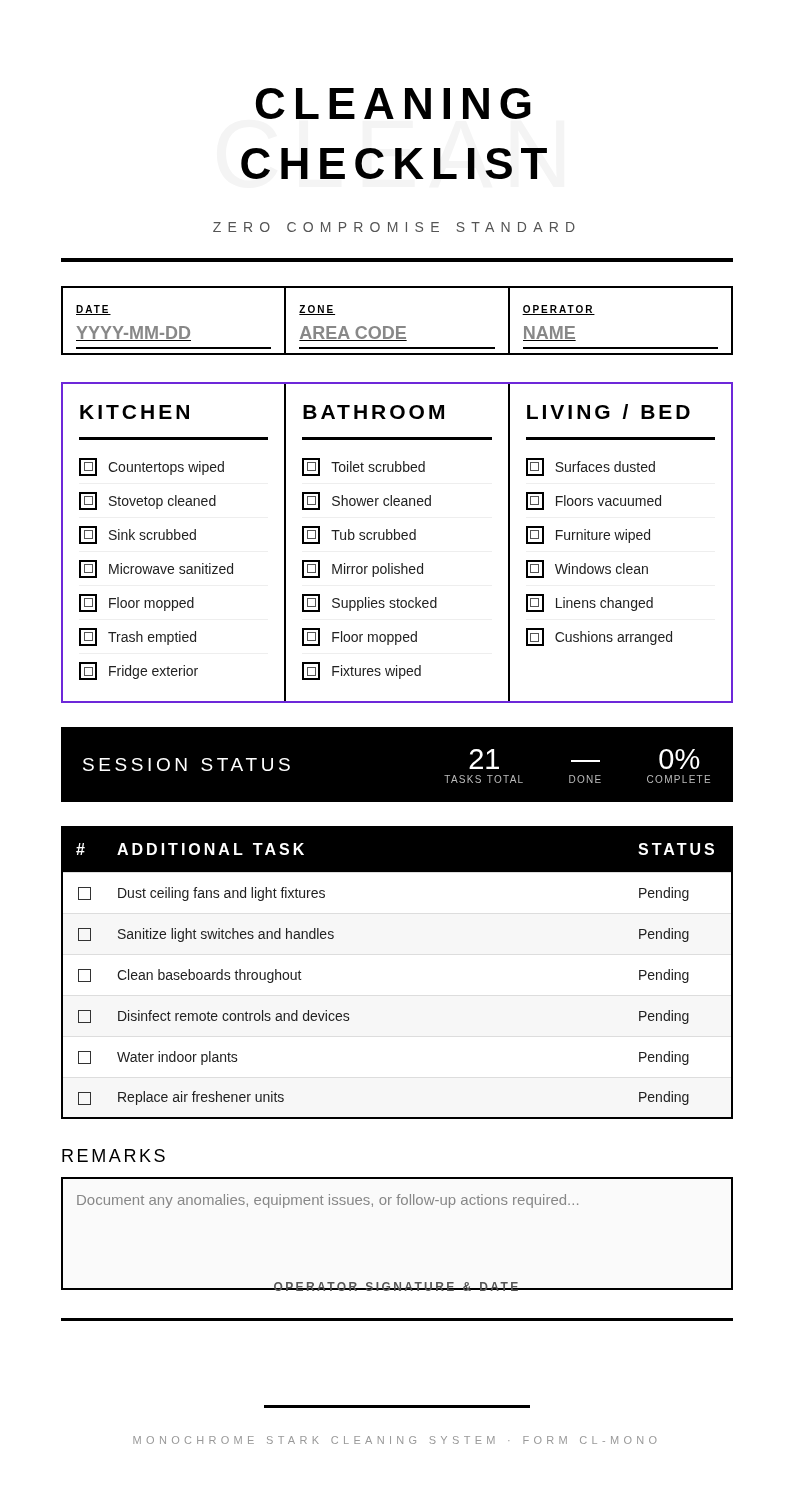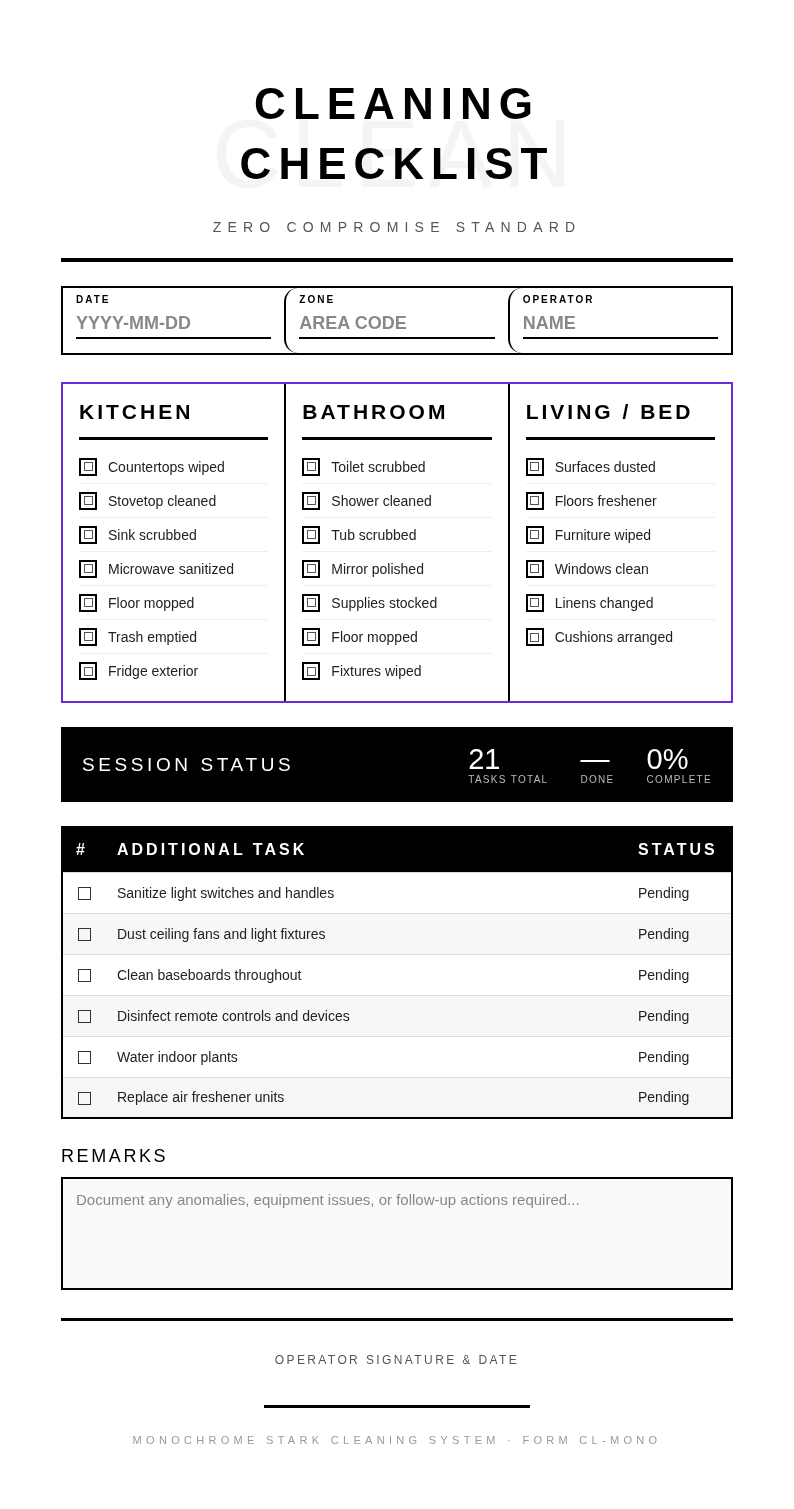--- a/index.html
+++ b/index.html
@@ -31,22 +31,22 @@
     position: absolute; left: 0; right: 0; top: 219px;
     font-size: 14px; letter-spacing: 6.2px; color: #555; z-index: 1;
   }
   .header-rule { position: absolute; left: 0; right: 0; top: 258px; height: 4px; background: #000; }
 
   
   .info {
     position: absolute; top: 286px; left: 0; width: 672px; height: 69px;
     border: 2px solid #000; display: flex;
   }
-  .info-cell { flex: 1; padding: 6px 13px 0 13px; position: relative; }
-  .info-cell + .info-cell { border-left: 2px solid #000; border-radius: 14px; }
+  .info-cell { flex: 1; padding: 16px 13px 0 13px; position: relative; text-decoration: underline; }
+  .info-cell + .info-cell { border-left: 2px solid #000; }
   .info-label { font-size: 10px; font-weight: 700; letter-spacing: 2px; }
   .info-input {
     display: block; width: 100%; margin-top: 8px;
     font-family: "Liberation Sans", sans-serif;
     font-size: 18px; font-weight: 700; color: #000;
     border: none; border-bottom: 2px solid #000; background: transparent;
     padding: 0 0 3px 0; outline: none;
   }
   .info-input::placeholder { color: #888; }
 
@@ -72,21 +72,21 @@
   }
   .cbox span { width: 9px; height: 9px; border: 1px solid #555; display: block; }
 
   
   .status {
     position: absolute; top: 727px; left: 0; width: 672px; height: 75px;
     background: #000; color: #fff; display: flex; align-items: center;
     padding: 16px 21px;
   }
   .status-title { font-size: 19px; letter-spacing: 3.6px; flex: 1; }
-  .stat { text-align: left; margin-left: 32px; }
+  .stat { text-align: center; margin-left: 44px; }
   .stat-value { font-size: 29px; line-height: 30px; }
   .stat-label { font-size: 10px; letter-spacing: 1.3px; color: #bbb; margin-top: 0px; }
 
   
   .tasks {
     position: absolute; top: 826px; left: 0; width: 672px;
     border: 2px solid #000; border-collapse: collapse;
   }
   .tasks th {
     background: #000; color: #fff; text-align: left; height: 45px;
@@ -107,22 +107,22 @@
     position: absolute; top: 1177px; left: 0; width: 672px; height: 113px;
     border: 2px solid #000; background: #fafafa; resize: none;
     font-family: "Liberation Sans", sans-serif; font-size: 15px;
     padding: 12px 13px; outline: none; color: #0f172a;
   }
   .remarks-box::placeholder { color: #888; }
 
   
   .sig-rule { position: absolute; top: 1318px; left: 0; width: 672px; height: 3px; background: #000; }
   .sig-label {
-    position: absolute; top: 1353px; left: 0; width: 672px; text-align: center;
-    font-size: 12px; letter-spacing: 2.4px; color: #555;
+    position: absolute; top: 1280px; left: 0; width: 672px; text-align: center;
+    font-size: 12px; letter-spacing: 2.4px; color: #555; font-weight: bold;
   }
   .foot-rule { position: absolute; top: 1405px; left: 203px; width: 266px; height: 3px; background: #000; }
   .footer {
     position: absolute; top: 1434px; left: 0; width: 672px; text-align: center;
     font-size: 11px; letter-spacing: 4.3px; color: #999;
   }
 </style>
 </head>
 <body>
 
@@ -249,21 +249,21 @@
       <div class="check-item">
           <div class="cbox">
             <span></span>
           </div>
           <span>Surfaces dusted</span>
         </div>
       <div class="check-item">
           <div class="cbox">
             <span></span>
           </div>
-          <span>Floors freshener</span>
+          <span>Floors vacuumed</span>
         </div>
       <div class="check-item">
           <div class="cbox">
             <span></span>
           </div>
           <span>Furniture wiped</span>
         </div>
       <div class="check-item">
           <div class="cbox">
             <span></span>
@@ -305,26 +305,26 @@
     <thead>
       <tr>
         <th class="col-num">#</th>
         <th class="col-task">ADDITIONAL TASK</th>
         <th class="col-status">STATUS</th>
       </tr>
     </thead>
     <tbody>
       <tr>
         <td class="col-num"><span class="tbox"></span></td>
+        <td class="col-task">Dust ceiling fans and light fixtures</td>
+        <td class="col-status">Pending</td>
+      </tr>
+      <tr>
+        <td class="col-num"><span class="tbox"></span></td>
         <td class="col-task">Sanitize light switches and handles</td>
-        <td class="col-status">Pending</td>
-      </tr>
-      <tr>
-        <td class="col-num"><span class="tbox"></span></td>
-        <td class="col-task">Dust ceiling fans and light fixtures</td>
         <td class="col-status">Pending</td>
       </tr>
       <tr>
         <td class="col-num"><span class="tbox"></span></td>
         <td class="col-task">Clean baseboards throughout</td>
         <td class="col-status">Pending</td>
       </tr>
       <tr>
         <td class="col-num"><span class="tbox"></span></td>
         <td class="col-task">Disinfect remote controls and devices</td>

